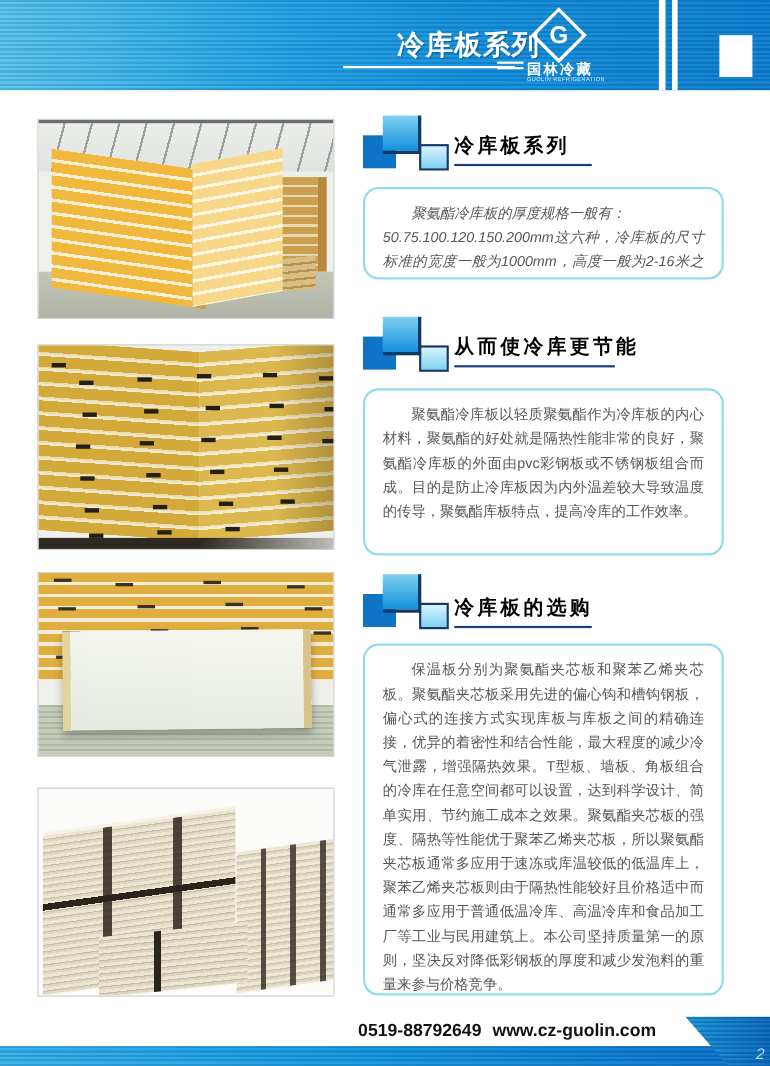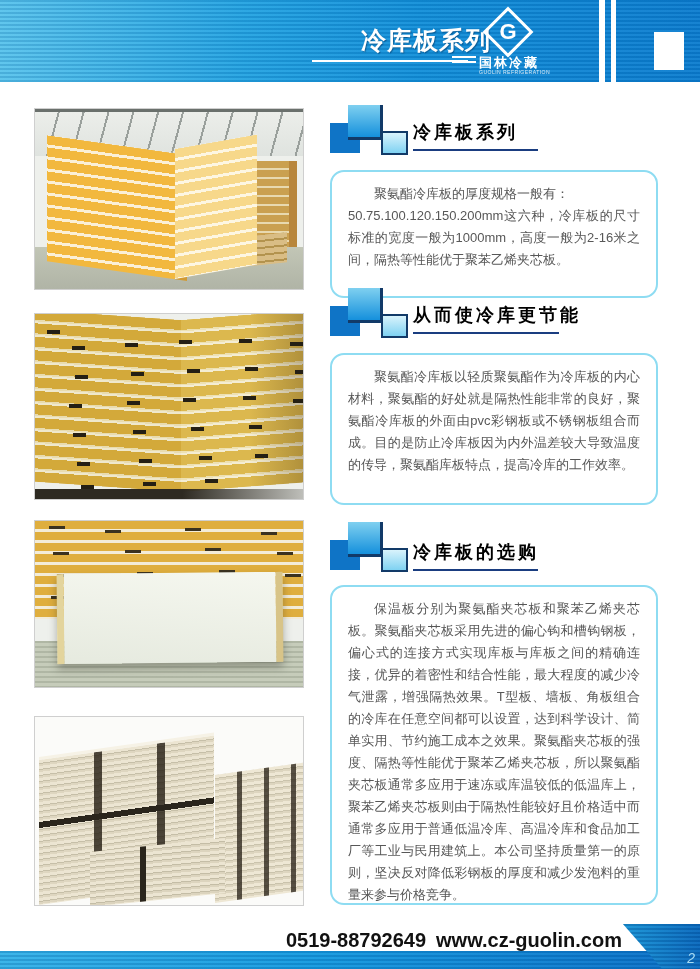--- a/index.html
+++ b/index.html
@@ -106,22 +106,22 @@
       linear-gradient(90deg,rgba(0,0,0,0) 0 55px,rgba(35,28,18,.8) 55px 63px,rgba(0,0,0,0) 63px 118px,rgba(35,28,18,.8) 118px 126px,rgba(0,0,0,0) 126px),
       repeating-linear-gradient(180deg,#ece5d2 0 3px,#c6bfa8 3px 4px,#ded6c0 4px 6px);}
   .p4-right{left:180px;top:58px;width:88px;height:128px;transform:skewY(-8deg);transform-origin:left center;
     background:repeating-linear-gradient(90deg,rgba(0,0,0,0) 0 22px,rgba(35,28,18,.75) 22px 27px),
       repeating-linear-gradient(180deg,#eee7d4 0 3px,#cac3ac 3px 4px,#ddd5bf 4px 6px);}
   .p4-front{left:55px;top:128px;width:135px;height:55px;transform:skewY(-6deg);
     background:linear-gradient(90deg,rgba(0,0,0,0) 0 50px,#2a251c 50px 56px,rgba(0,0,0,0) 56px),
       repeating-linear-gradient(180deg,#ece5d2 0 3px,#c4bda6 3px 4px,#dcd4be 4px 6px);}
 
   
-  .contact{position:absolute;left:300px;top:929px;width:322px;display:flex;justify-content:flex-end;
-    gap:10px;font-size:20px;font-weight:bold;color:#111;white-space:nowrap;}
+  .contact{position:absolute;left:300px;top:929px;width:322px;display:flex;justify-content:center;
+    gap:10px;font-size:16px;font-weight:bold;color:#111;white-space:nowrap;}
   .footer-stripe{position:absolute;left:0;top:951px;width:700px;height:18px;
     background:repeating-linear-gradient(180deg,rgba(0,60,120,.18) 0 2px,rgba(255,255,255,.04) 2px 4px),
       linear-gradient(90deg,#35b2e8 0%,#149ae0 45%,#0a6ec6 100%);}
   .footer-flag{position:absolute;left:618px;top:924px;width:82px;height:45px;
     clip-path:polygon(6% 0,100% 0,100% 100%,54% 100%);
     background:repeating-linear-gradient(180deg,rgba(0,50,110,.22) 0 2px,rgba(255,255,255,.03) 2px 4px),
       linear-gradient(90deg,#1b98d8,#0a6abe);}
   .page-num{position:absolute;right:5px;bottom:3px;color:#a8dcf4;font-size:14px;font-style:italic;}
 </style>
 </head>
@@ -155,21 +155,21 @@
     <div class="p1-face-left"></div>
     <div class="p1-face-right"></div>
   </div>
 
   <div class="sq sq-dark" style="left:330px;top:123px;"></div>
   <div class="sq sq-big" style="left:348px;top:105px;"></div>
   <div class="sq sq-small" style="left:381px;top:131px;"></div>
   <div class="section-heading" style="top:120px;">冷库板系列</div>
   <div class="heading-rule" style="top:149px;width:125px;"></div>
 
-  <div class="info-box" style="top:170px;height:128px;">
+  <div class="info-box" style="top:170px;height:84px;font-style:italic;">
     <p class="indent">聚氨酯冷库板的厚度规格一般有：</p>
     <p>50.75.100.120.150.200mm这六种，冷库板的尺寸标准的宽度一般为1000mm，高度一般为2-16米之间，隔热等性能优于聚苯乙烯夹芯板。</p>
   </div>
 
   <div class="photo" style="top:313px;height:187px;">
     <div class="p2-left"></div>
     <div class="p2-right"></div>
     <div class="p2-floor"></div>
     <div class="p2-dash"></div>
   </div>

